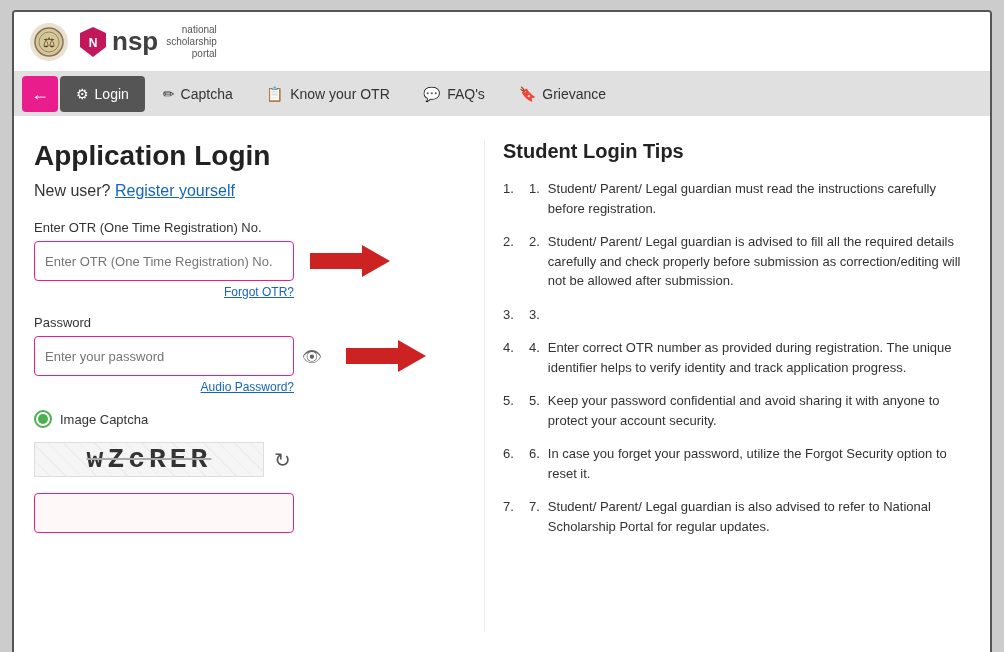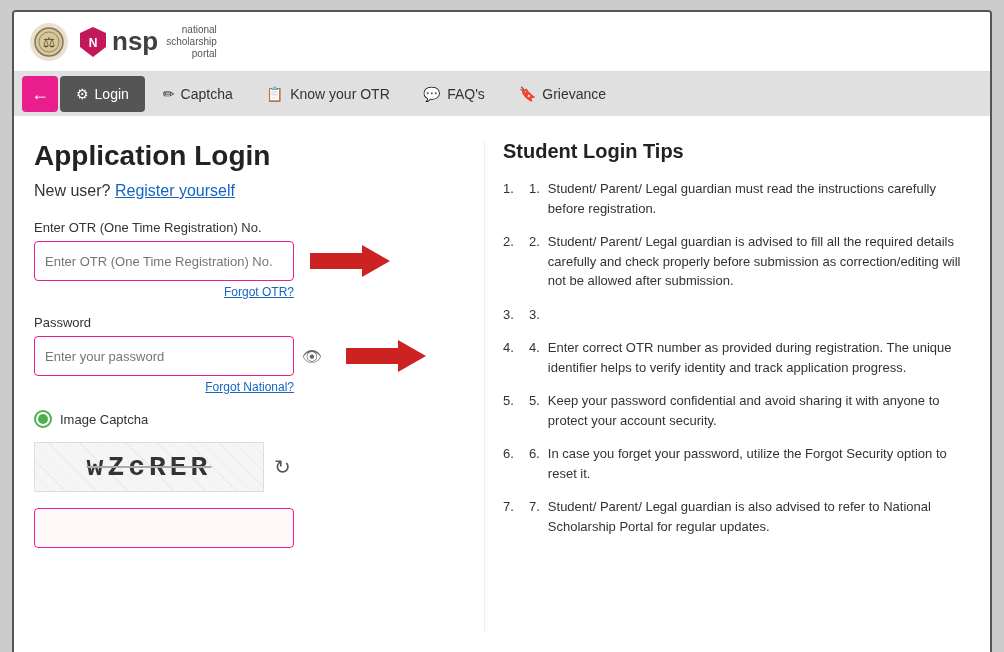--- a/index.html
+++ b/index.html
@@ -199,21 +199,21 @@
       background: #4caf50;
     }
     .captcha-box {
       display: flex;
       align-items: center;
       gap: 10px;
       margin-bottom: 16px;
     }
     .captcha-image {
       width: 230px;
-      height: 50px;
+      height: 35px;
       background: #f5f5f5;
       border: 1px solid #ddd;
       display: flex;
       align-items: center;
       justify-content: center;
       font-size: 28px;
       font-weight: bold;
       color: #333;
       letter-spacing: 4px;
       font-family: 'Courier New', monospace;
@@ -372,21 +372,21 @@
         <div class="input-row">
           <div style="position:relative;width:296px;">
             <input type="password" class="form-input" style="width: 260px; padding-right: 36px;" placeholder="Enter your password">
             <span class="eye-icon" style="position:absolute;right:8px;top:50%;transform:translateY(-50%);">👁</span>
           </div>
 
           <svg class="arrow-svg" width="80" height="40" viewBox="0 0 80 40">
             <polygon points="0,12 52,12 52,4 80,20 52,36 52,28 0,28" fill="#cc2222"></polygon>
           </svg>
         </div>
-        <a class="forgot-link">Forgot National?</a>
+        <a class="forgot-link">Audio Password?</a>
       </div>
 
       <div class="captcha-section">
         <div class="radio-group">
           <label class="radio-item">
             <div class="radio-btn selected"></div>
             <span>Image Captcha</span>
           </label>
         </div>
 

